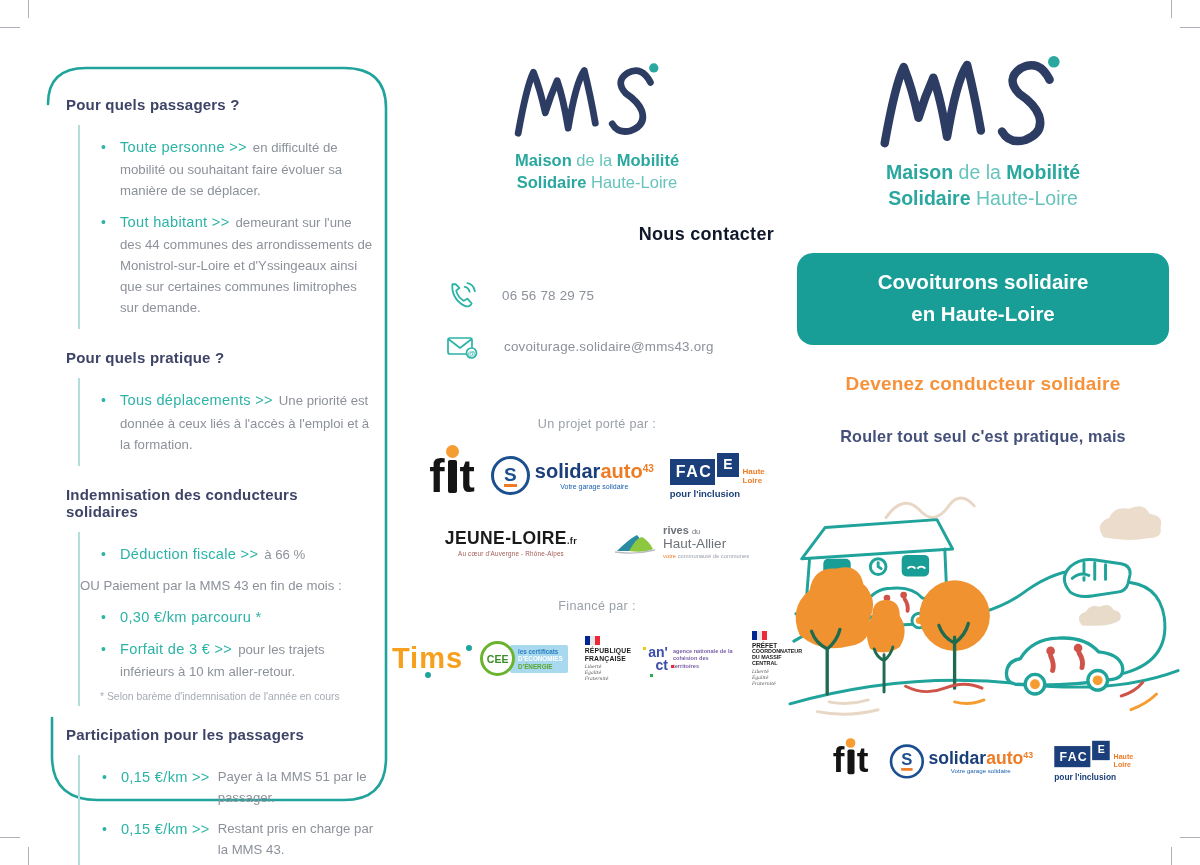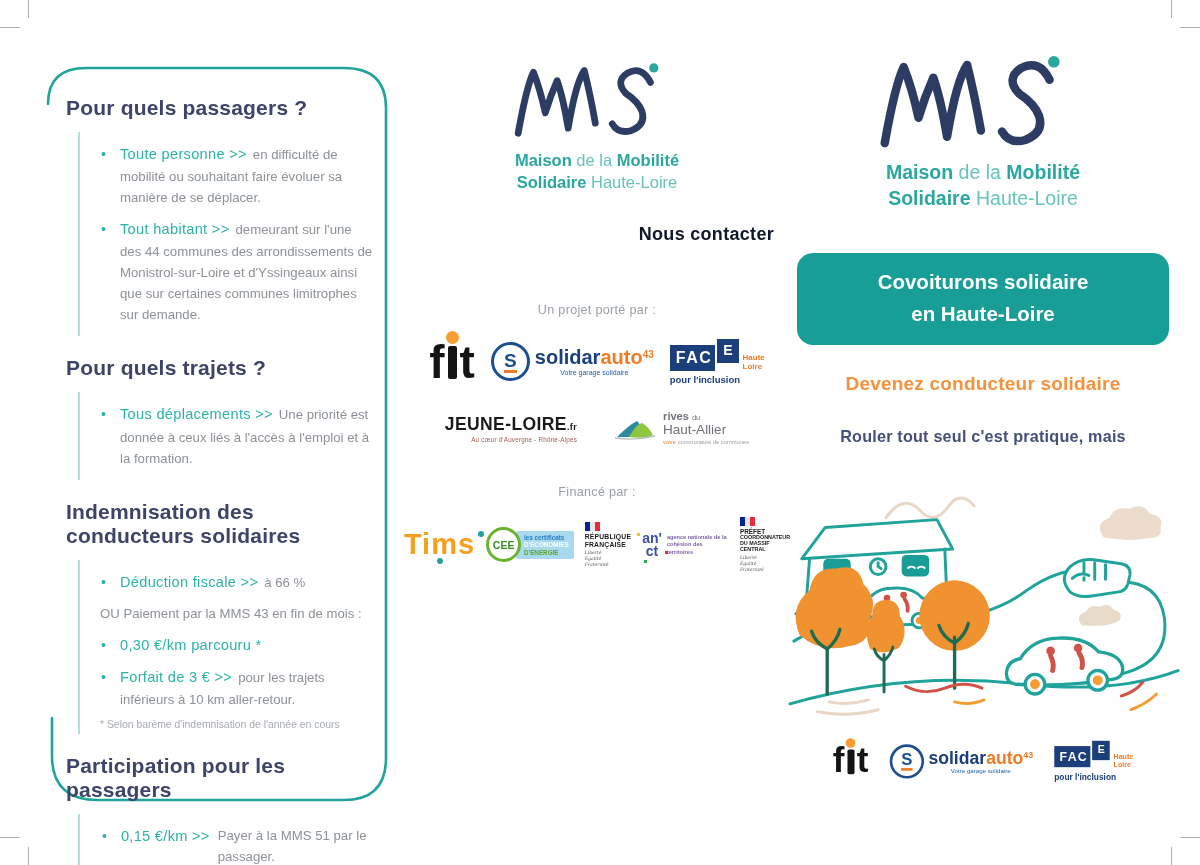--- a/index.html
+++ b/index.html
@@ -4,51 +4,51 @@
 <style>
   html,body{margin:0;padding:0;}
   body{width:1200px;height:865px;position:relative;background:#ffffff;
        font-family:"Liberation Sans",sans-serif;overflow:hidden;
        -webkit-font-smoothing:antialiased;}
   .crop{position:absolute;background:#abb1b7;}
 
   
   .left-border{position:absolute;left:42px;top:58px;}
   .left-content{position:absolute;left:66px;top:96px;width:308px;}
-  .sec-h{margin:0 0 12px 0;font-size:21px;font-weight:bold;color:#3e4467;letter-spacing:.2px;}
+  .sec-h{margin:0 0 12px 0;font-size:15px;font-weight:bold;color:#3e4467;letter-spacing:.2px;}
   .group{margin:0 0 20px 12px;border-left:2px solid #b2dfdb;padding:2px 0;list-style:none;}
   .group li{position:relative;padding-left:40px;margin:9px 0;font-size:13.2px;line-height:1.6;color:#8c919a;}
   .group .dot{position:absolute;left:21px;top:0;color:#2bb3a7;font-size:14px;}
   .lead{color:#2bb3a7;font-size:14.6px;letter-spacing:.3px;margin-right:6px;}
   .group li.split{display:flex;padding-left:0;}
   .group li.split .dot{position:static;margin:0 14px 0 22px;}
   .group li.split .lead{white-space:nowrap;margin-right:8px;}
   .group li.split .rest{flex:1;}
-  .interline{padding-left:20px;margin:8px 0;font-size:13.2px;color:#8c919a;line-height:1.6;}
+  .interline{margin:8px 0;font-size:13.2px;color:#8c919a;line-height:1.6;}
   .footnote{padding-left:20px;margin:6px 0 2px;font-size:10.4px;color:#a6abb3;}
   .sec{margin-bottom:20px;}
 
   
   .mid{position:absolute;left:420px;top:56px;width:354px;text-align:center;}
   .brand-title{margin-top:4px;font-size:16.5px;line-height:1.32;}
   .brand-title .b{color:#2aa79e;font-weight:bold;}
   .brand-title .l{color:#66c4bd;}
   .brand-title.large{font-size:19.5px;}
   .contact-h{margin-top:30px;font-size:18px;font-weight:bold;color:#0f172a;letter-spacing:.3px;text-align:right;}
   .contact-box{width:302px;margin:36px auto 0;text-align:left;}
   .c-row{display:flex;align-items:center;gap:26px;margin-bottom:24px;}
   .c-row .txt{font-size:13.4px;color:#8c919a;letter-spacing:.2px;}
   .label{color:#9aa0a8;font-size:12.6px;letter-spacing:.3px;}
   .lbl-ported{margin-top:58px;}
   .lbl-partner{margin-top:44px;}
   .lbl-funded{margin-top:40px;}
   .logo-row{display:flex;justify-content:center;align-items:center;}
   .row-ported{margin-top:22px;gap:16px;}
   .row-partner{margin-top:26px;gap:38px;}
-  .row-funded{margin-top:18px;gap:11px;}
+  .row-funded{margin-top:18px;gap:17px;}
 
   
   .logo-fit{display:flex;align-items:flex-end;color:#141414;font-weight:bold;font-size:46px;line-height:.74;}
   .fit-i{width:9px;height:33px;background:#141414;border-radius:2px;margin:0 3px;position:relative;}
   .fit-dot{position:absolute;top:-15px;left:-2px;width:13px;height:13px;background:#f59d31;border-radius:50%;}
   .logo-fit.sm{font-size:40px;}
   .logo-fit.sm .fit-i{height:28px;width:8px;}
   .logo-fit.sm .fit-dot{width:11px;height:11px;top:-13px;}
 
   .logo-solidar{display:flex;align-items:center;gap:5px;}
@@ -61,21 +61,21 @@
   .sa-tag{color:#1b5fae;font-size:7px;text-align:center;margin-top:2px;}
 
   .logo-face{text-align:left;}
   .face-row{display:flex;align-items:flex-start;}
   .face-main{background:#1b3f7a;color:#fff;font-weight:bold;font-size:16px;padding:4px 3px 4px 6px;letter-spacing:1.5px;margin-top:6px;}
   .face-e{background:#1b3f7a;color:#fff;font-weight:bold;font-size:14px;padding:3px 6px 5px;margin-left:2px;}
   .face-region{color:#ee7c26;font-size:8px;font-weight:bold;line-height:1.15;margin:14px 0 0 4px;}
   .face-tag{color:#1b3f7a;font-size:9.5px;font-weight:bold;margin-top:3px;}
   .logo-face.sm .face-main{font-size:14px;} .logo-face.sm .face-e{font-size:12px;}
 
-  .logo-jl{text-align:right;}
+  .logo-jl{text-align:center;}
   .jl-main{font-weight:bold;color:#1a1a1a;font-size:17.5px;letter-spacing:.4px;}
   .jl-fr{font-size:9px;}
   .jl-tag{font-size:6.3px;color:#a05a52;margin-top:1px;letter-spacing:.2px;}
 
   .logo-rives{display:flex;align-items:center;gap:8px;}
   .rives-text{text-align:left;color:#6d7278;}
   .rives-l1{font-size:11px;font-weight:bold;line-height:1;}
   .rives-du{font-size:7.5px;font-weight:normal;}
   .rives-l2{font-size:13.5px;line-height:1.15;}
   .rives-tag{font-size:5.8px;margin-top:2px;color:#9aa0a8;}
@@ -95,21 +95,21 @@
   .cee-l2{color:#ffffff;font-weight:bold;}
   .cee-l3{color:#5aa62d;font-weight:bold;}
 
   .logo-rf,.logo-prefet{text-align:left;line-height:1.1;}
   .flag{display:flex;width:15px;height:9px;margin-bottom:2px;}
   .flag i{flex:1;} .flag .fb{background:#002395;} .flag .fw{background:#e8e8e8;} .flag .fr{background:#ed2939;}
   .rf-l{font-size:6.8px;font-weight:bold;color:#1a1a1a;letter-spacing:.2px;}
   .motto{font-family:"DejaVu Serif",serif;font-style:italic;font-size:4.6px;color:#555;margin-top:2px;line-height:1.25;}
 
   .logo-anct{display:flex;align-items:center;gap:5px;}
-  .anct-mark{color:#3b4ea8;font-weight:bold;font-size:14px;line-height:.95;position:relative;text-align:center;}
+  .anct-mark{color:#3b4ea8;font-weight:bold;font-size:14px;line-height:.95;position:relative;text-align:right;}
   .anct-q{color:#3b4ea8;}
   .anct-dotY{position:absolute;left:-5px;top:1px;width:3px;height:3px;background:#f5c518;}
   .anct-dotR{position:absolute;right:-6px;bottom:4px;width:3px;height:3px;background:#ed2939;}
   .anct-dotG{position:absolute;left:2px;bottom:-5px;width:3px;height:3px;background:#2eaa4f;}
   .anct-side{font-size:5.6px;color:#7a5ea8;width:62px;line-height:1.35;font-weight:bold;text-align:left;}
 
   .pf-l1{font-size:6.4px;font-weight:bold;color:#1a1a1a;}
   .pf-l{font-size:5.4px;font-weight:bold;color:#1a1a1a;}
 
   
@@ -148,21 +148,21 @@
         <span class="lead">Toute personne &gt;&gt;</span><span class="rest">en difficulté de mobilité ou souhaitant faire évoluer sa manière de se déplacer.</span>
       </li>
       <li>
         <span class="dot">•</span>
         <span class="lead">Tout habitant &gt;&gt;</span><span class="rest">demeurant sur l'une des 44 communes des arrondissements de Monistrol-sur-Loire et d'Yssingeaux ainsi que sur certaines communes limitrophes sur demande.</span>
       </li>
     </ul>
   </div>
 
   <div class="sec">
-    <h2 class="sec-h">Pour quels trajets ?</h2>
+    <h2 class="sec-h">Pour quels pratique ?</h2>
     <ul class="group">
       <li>
         <span class="dot">•</span>
         <span class="lead">Tous déplacements &gt;&gt;</span><span class="rest">Une priorité est donnée à ceux liés à l'accès à l'emploi et à la formation.</span>
       </li>
     </ul>
   </div>
 
   <div class="sec">
     <h2 class="sec-h">Indemnisation des conducteurs solidaires</h2>
@@ -212,20 +212,43 @@
     <circle cx="172" cy="11" r="5.5" fill="#2aa79e"></circle>
   </svg>
 
   <div class="brand-title">
     <span class="b">Maison</span><span class="l"> de la </span><span class="b">Mobilité</span><br>
     <span class="b">Solidaire</span><span class="l"> Haute-Loire</span>
   </div>
 
   <div class="contact-h">Nous contacter</div>
 
+  <div class="contact-box">
+    <div class="c-row">
+      <svg width="30" height="30" viewBox="0 0 28 28">
+        <g fill="none" stroke="#2bb3a7" stroke-width="1.7" stroke-linecap="round" stroke-linejoin="round">
+          <path d="M6,3 C5,11 9,19 17,23 C20,24.5 23,23.5 24,21 L20,16.5 L16.5,18.5 C12.5,16 10.5,13 9.5,9 L12.5,6.5 L9,3 Z"></path>
+          <path d="M17.5,5.5 q3.5,0.5 4.5,4.5"></path>
+          <path d="M20,2 q5.5,1 7,7.5"></path>
+        </g>
+      </svg>
+      <span class="txt">06 56 78 29 75</span>
+    </div>
+    <div class="c-row">
+      <svg width="32" height="24" viewBox="0 0 32 24">
+        <g fill="none" stroke="#2bb3a7" stroke-width="1.7" stroke-linecap="round" stroke-linejoin="round">
+          <rect x="2" y="3" width="24" height="16" rx="2" fill="#fff"></rect>
+          <path d="M3,4.5 L14,13 L25,4.5"></path>
+          <circle cx="25.5" cy="18" r="5" fill="#fff"></circle>
+        </g>
+        <text x="25.5" y="20.5" text-anchor="middle" font-size="8" fill="#2bb3a7">@</text>
+      </svg>
+      <span class="txt">covoiturage.solidaire@mms43.org</span>
+    </div>
+  </div>
 
   <div class="label lbl-ported">Un projet porté par :</div>
 
   <div class="logo-row row-ported">
     <div class="logo-fit">
       <span>f</span>
       <span class="fit-i">
           <span class="fit-dot"></span>
         </span>
       <span>t</span>

